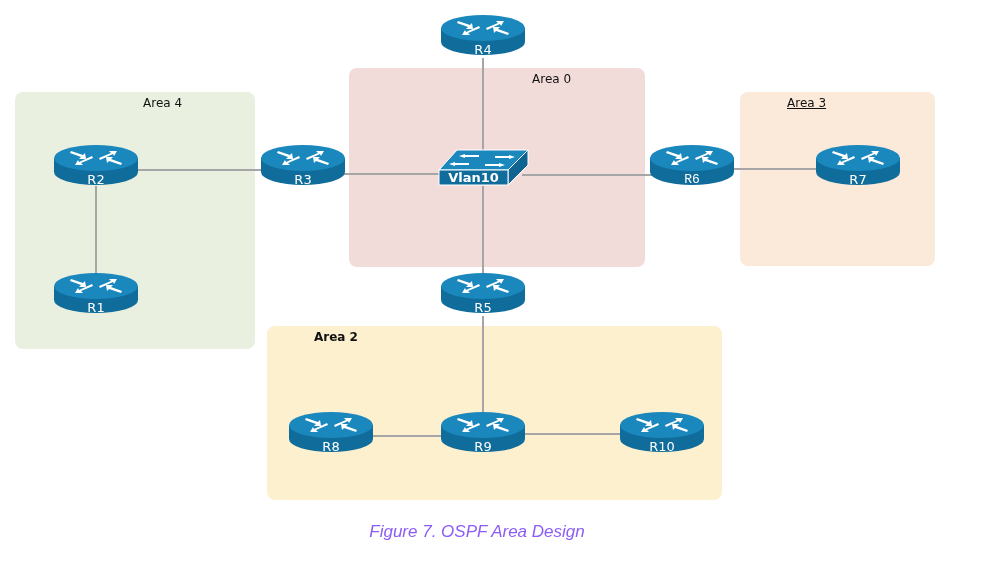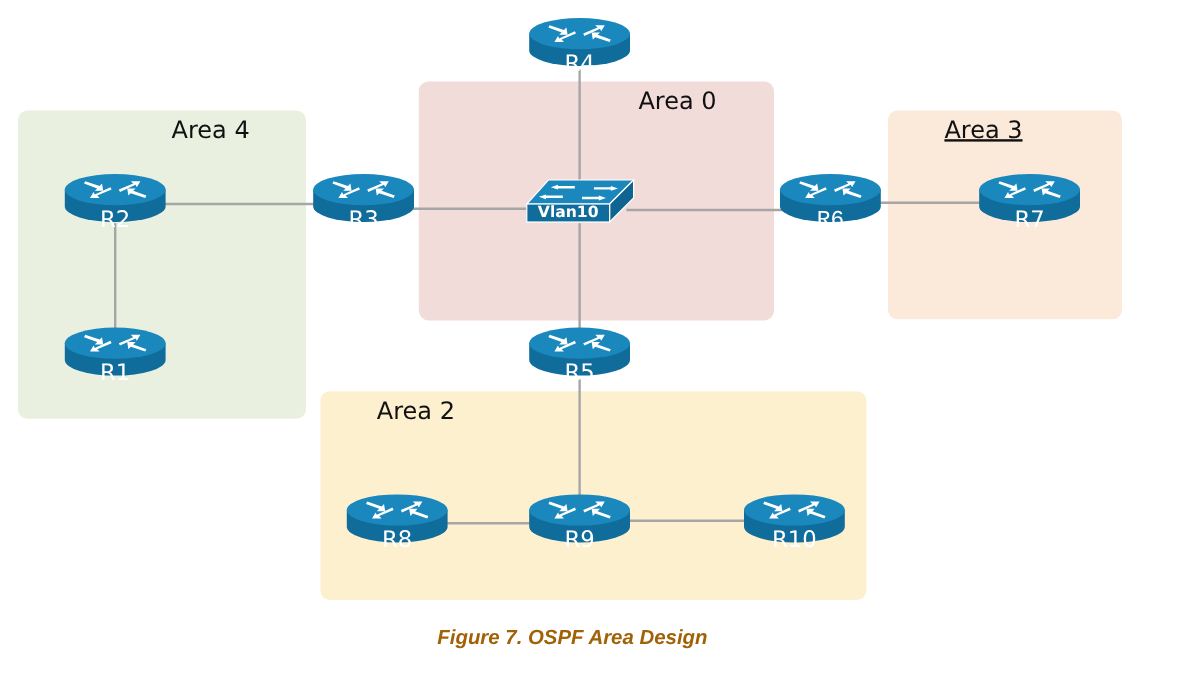--- a/index.html
+++ b/index.html
@@ -1,36 +1,36 @@
 <!DOCTYPE html>
 <html><head>
 <meta charset="utf-8">
 <style>
   html, body { margin: 0; padding: 0; background: #ffffff; }
   body { width: 994px; height: 563px; position: relative; overflow: hidden; font-family: "DejaVu Sans", sans-serif; }
   .area { position: absolute; border-radius: 8px; }
-  .area-label { position: absolute; font-size: 20px; color: #111; font-family: "DejaVu Sans", sans-serif; white-space: nowrap; }
+  .area-label { position: absolute; font-size: 12px; color: #111; font-family: "DejaVu Sans", sans-serif; white-space: nowrap; }
   svg.links { position: absolute; left: 0; top: 0; }
   .node { position: absolute; }
   .node svg { display: block; overflow: visible; }
-  .node-label { position: absolute; left: 0; width: 100%; text-align: center; color: #fff; font-family: "DejaVu Sans", sans-serif; font-size: 19px; }
-  .caption { position: absolute; left: 0; width: 954px; top: 522px; text-align: center; font-family: "Liberation Sans", sans-serif; font-style: italic; font-size: 17px; color: #a16207; font-weight: bold; }
+  .node-label { position: absolute; left: 0; width: 100%; text-align: center; color: #fff; font-family: "DejaVu Sans", sans-serif; font-size: 13px; }
+  .caption { position: absolute; left: 0; width: 954px; top: 522px; text-align: center; font-family: "Liberation Sans", sans-serif; font-style: italic; font-size: 17px; color: #8b5cf6; }
 </style>
 </head>
 <body>
 
 <div class="area" style="left:15px; top:92px; width:240px; height:257px; background:#e9f0df;"></div>
 <div class="area" style="left:349px; top:68px; width:296px; height:199px; background:#f1dcd9;"></div>
 <div class="area" style="left:740px; top:92px; width:195px; height:174px; background:#fbe9da;"></div>
 <div class="area" style="left:267px; top:326px; width:455px; height:174px; background:#fdf0cf;"></div>
 
 <div class="area-label" style="left:143px; top:96px;">Area 4</div>
 <div class="area-label" style="left:532px; top:72px;">Area 0</div>
 <div class="area-label" style="left:787px; top:96px;text-decoration:underline;">Area 3</div>
-<div class="area-label" style="left:314px; top:330px;">Area 2</div>
+<div class="area-label" style="left:314px; top:330px;font-weight:bold;">Area 2</div>
 
 <svg class="links" width="994" height="563">
   <g stroke="#a6a6a6" stroke-width="2" fill="none">
     <line x1="96" y1="186" x2="96" y2="280"></line>
     <line x1="136" y1="170" x2="262" y2="170"></line>
     <line x1="344" y1="174" x2="442" y2="174"></line>
     <line x1="483" y1="58" x2="483" y2="150"></line>
     <line x1="483" y1="186" x2="483" y2="276"></line>
     <line x1="522" y1="175" x2="652" y2="175"></line>
     <line x1="732" y1="169" x2="832" y2="169"></line>

